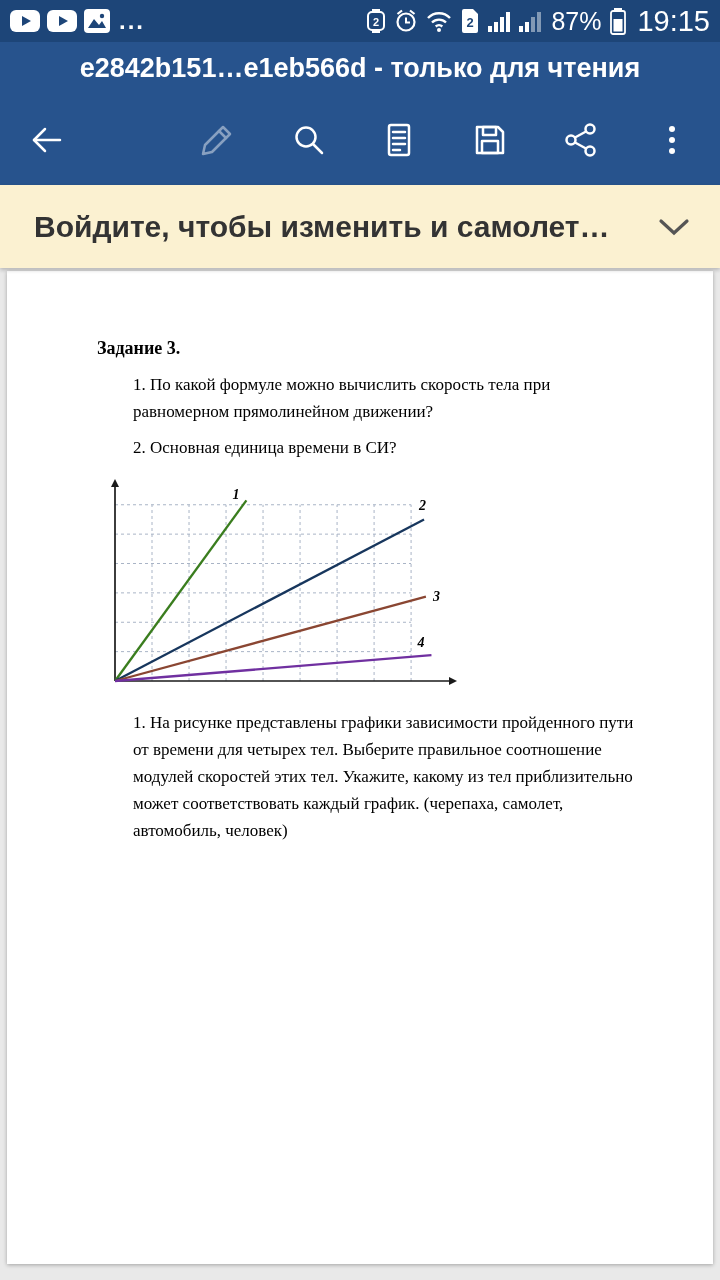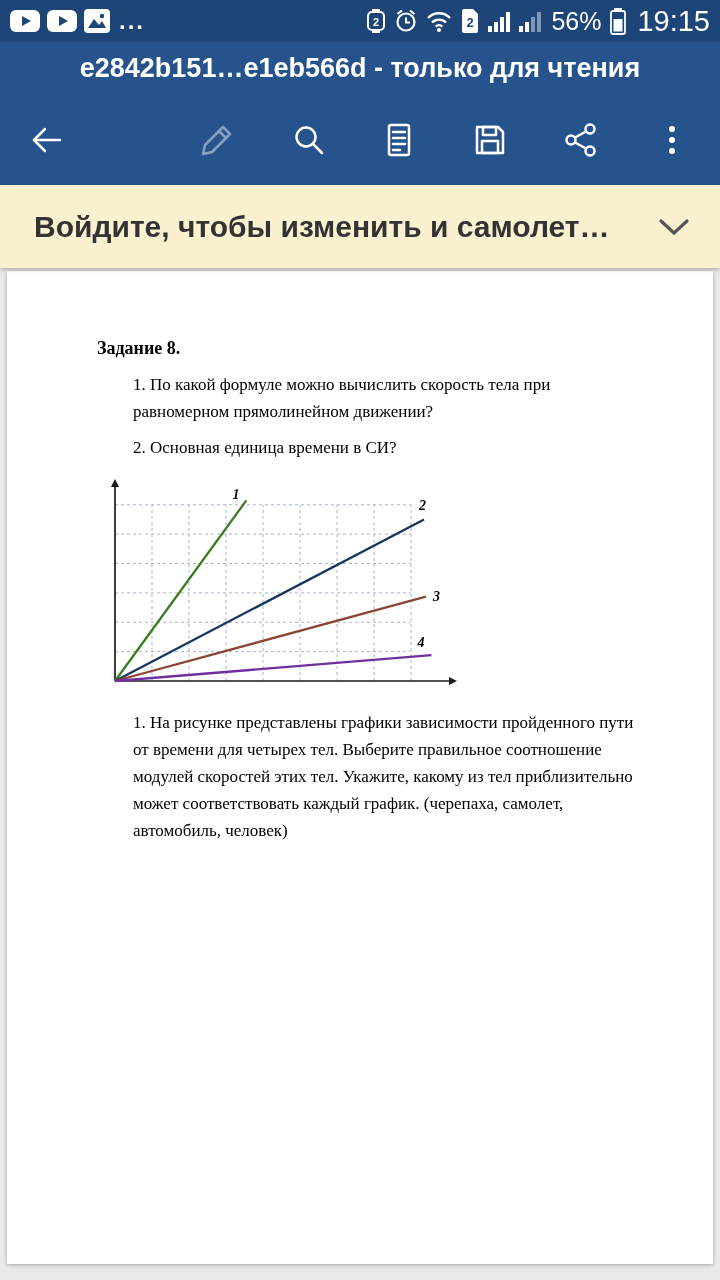--- a/index.html
+++ b/index.html
@@ -116,21 +116,21 @@
     <rect x="7" y="14" width="4" height="10" fill="#fff"></rect>
     <rect x="13" y="9" width="4" height="15" fill="#fff"></rect>
     <rect x="19" y="4" width="4" height="20" fill="#fff"></rect>
   </svg>
   <svg width="24" height="26" viewBox="0 0 24 26">
     <rect x="1" y="18" width="4" height="6" fill="#fff"></rect>
     <rect x="7" y="14" width="4" height="10" fill="#fff"></rect>
     <rect x="13" y="9" width="4" height="15" fill="#fff" opacity="0.45"></rect>
     <rect x="19" y="4" width="4" height="20" fill="#fff" opacity="0.45"></rect>
   </svg>
-  <span class="sb-batt-pct">56%</span>
+  <span class="sb-batt-pct">87%</span>
   <svg width="16" height="27" viewBox="0 0 16 27">
     <rect x="4" y="0" width="8" height="3" fill="#fff"></rect>
     <rect x="1" y="3" width="14" height="23" rx="2" fill="none" stroke="#fff" stroke-width="1.8"></rect>
     <rect x="3.5" y="11" width="9" height="12.5" fill="#fff"></rect>
   </svg>
   <span class="sb-time">19:15</span>
 </div>
 
 <div class="title-bar">
   <span class="doc-title">e2842b151…e1eb566d - только для чтения</span>
@@ -194,21 +194,21 @@
 <div class="banner">
   <span class="banner-text">Войдите, чтобы изменить и самолет…</span>
   <svg width="32" height="18" viewBox="0 0 32 18">
     <polyline points="3,3 16,15 29,3"></polyline>
   </svg>
 </div>
 
 <div class="content">
   <div class="doc-page">
     <div class="doc-body">
-      <div class="doc-h">Задание 8.</div>
+      <div class="doc-h">Задание 3.</div>
       <p class="doc-p">1. По какой формуле можно вычислить скорость тела при равномерном прямолинейном движении?</p>
       <p class="doc-p">2. Основная единица времени в СИ?</p>
 
 
       <div class="chart-wrap">
         <svg id="task2-chart" width="360" height="228" viewBox="0 0 360 228">
             <line x1="53.01149425287357" y1="212" x2="53.01149425287357" y2="35.75" stroke="#a9b4c6" stroke-width="1" stroke-dasharray="3 3"></line>
             <line x1="90.02298850574714" y1="212" x2="90.02298850574714" y2="35.75" stroke="#a9b4c6" stroke-width="1" stroke-dasharray="3 3"></line>
             <line x1="127.0344827586207" y1="212" x2="127.0344827586207" y2="35.75" stroke="#a9b4c6" stroke-width="1" stroke-dasharray="3 3"></line>
             <line x1="164.04597701149427" y1="212" x2="164.04597701149427" y2="35.75" stroke="#a9b4c6" stroke-width="1" stroke-dasharray="3 3"></line>

